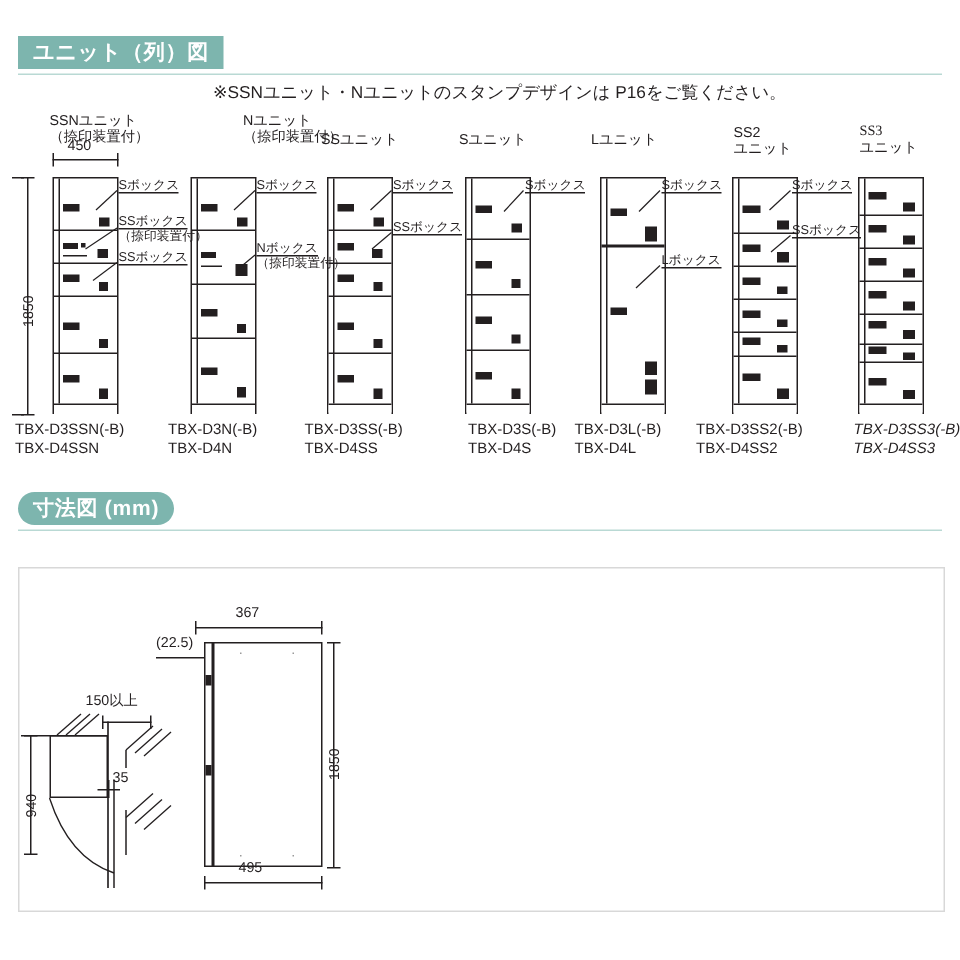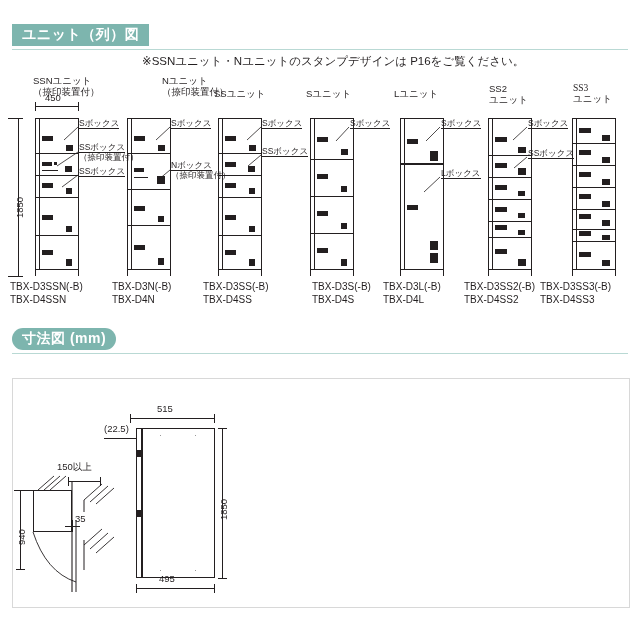--- a/index.html
+++ b/index.html
@@ -402,34 +402,34 @@
   <span>TBX-D4S</span>
 </div>
 <div class="model-text" style="left:383px; top:281px;">
   <span>TBX-D3L(-B)</span><br>
   <span>TBX-D4L</span>
 </div>
 <div class="model-text" style="left:464px; top:281px;">
   <span>TBX-D3SS2(-B)</span><br>
   <span>TBX-D4SS2</span>
 </div>
-<div class="model-text" style="left:540px; top:281px;">
+<div class="model-text" style="left:569px; top:281px;font-style:italic;">
   <span>TBX-D3SS3(-B)</span><br>
   <span>TBX-D4SS3</span>
 </div>
 
 <div class="section-chip" style="left:12px; top:328px;border-radius:11px;">寸法図 (mm)</div>
 <div class="rule" style="left:12px; top:353px; width:616px;"></div>
 
 <div class="abs" style="left:12px; top:378px; width:616px; height:228px; border:1px solid #d8d8d8;"></div>
 
 <div class="dim-line dim-h" style="left:130px; top:418px; width:85px;"></div>
 <div class="tick" style="left:130px; top:414px; width:1px; height:9px;"></div>
 <div class="tick" style="left:214px; top:414px; width:1px; height:9px;"></div>
-<div class="dim-text" style="left:157px; top:403px;">515</div>
+<div class="dim-text" style="left:157px; top:403px;">367</div>
 
 <div class="dim-text" style="left:104px; top:423px;">(22.5)</div>
 <div class="dim-line dim-h" style="left:104px; top:438px; width:33px;"></div>
 
 <div class="cab-side" style="left:136px; top:428px; width:6px; height:150px;"></div>
 <div class="cab-side" style="left:142px; top:428px; width:73px; height:150px;"></div>
 <div class="dot" style="left:160px; top:435px;"></div>
 <div class="dot" style="left:195px; top:435px;"></div>
 <div class="dot" style="left:160px; top:570px;"></div>
 <div class="dot" style="left:195px; top:570px;"></div>

